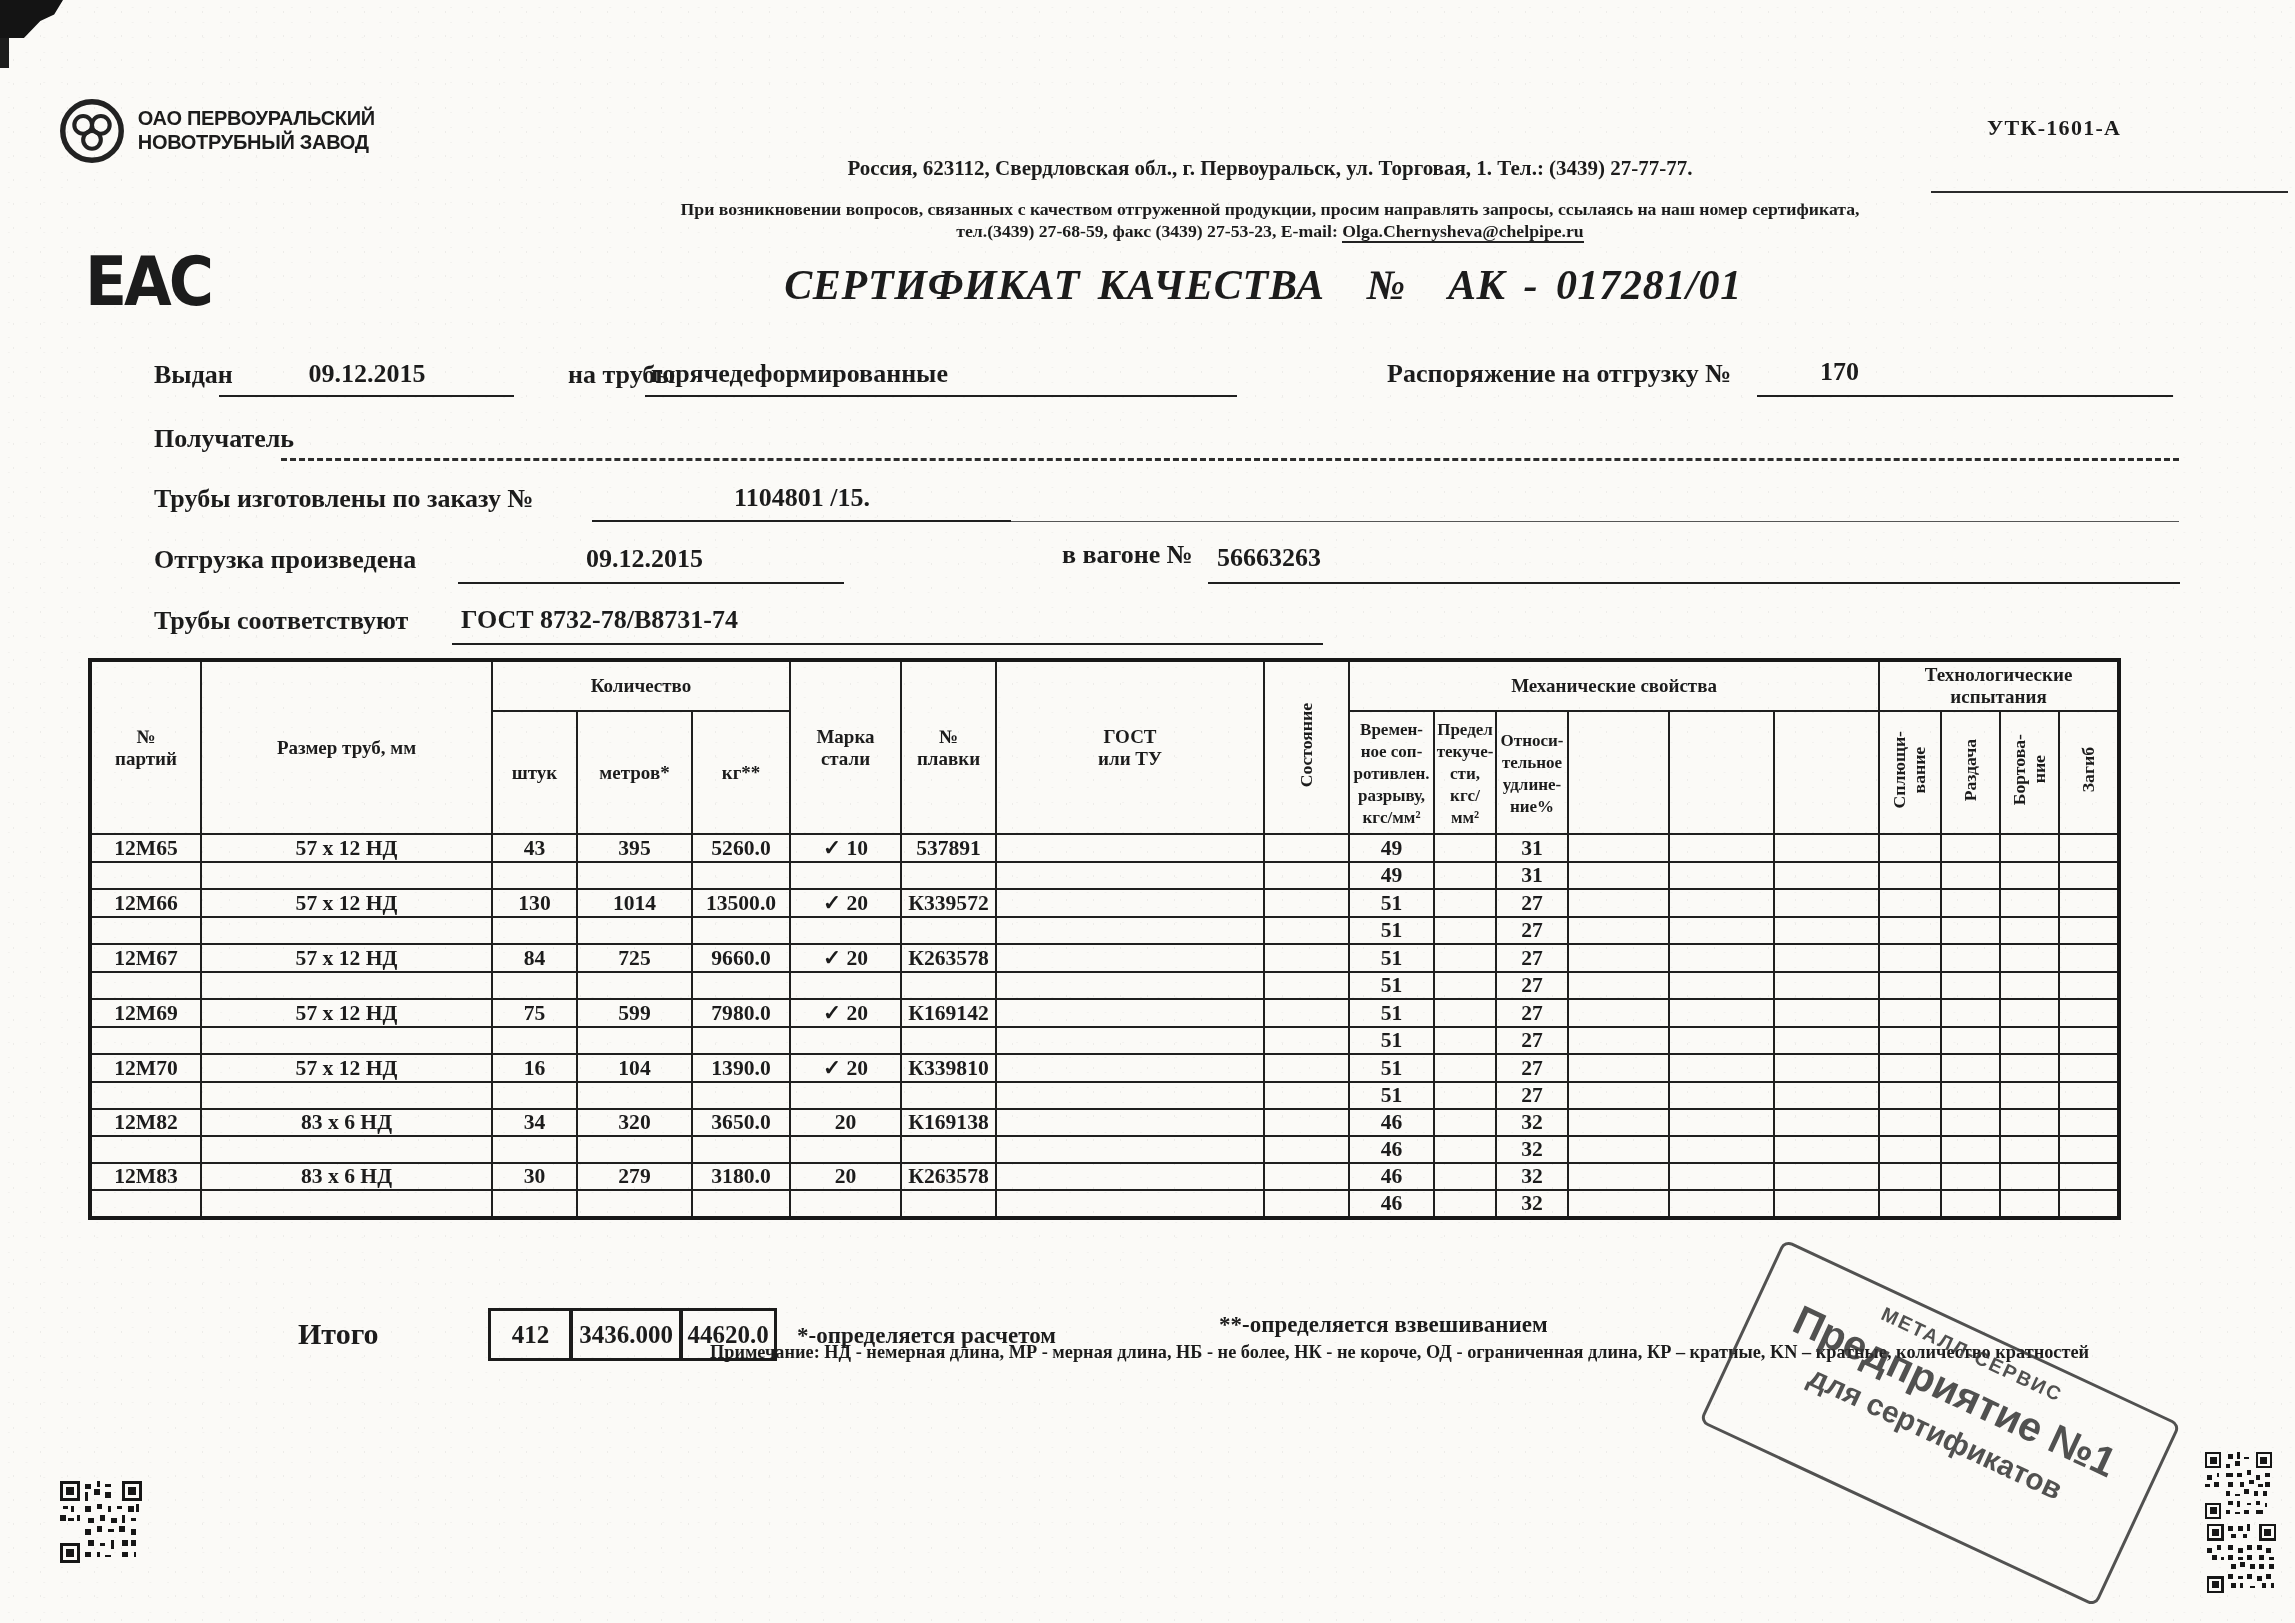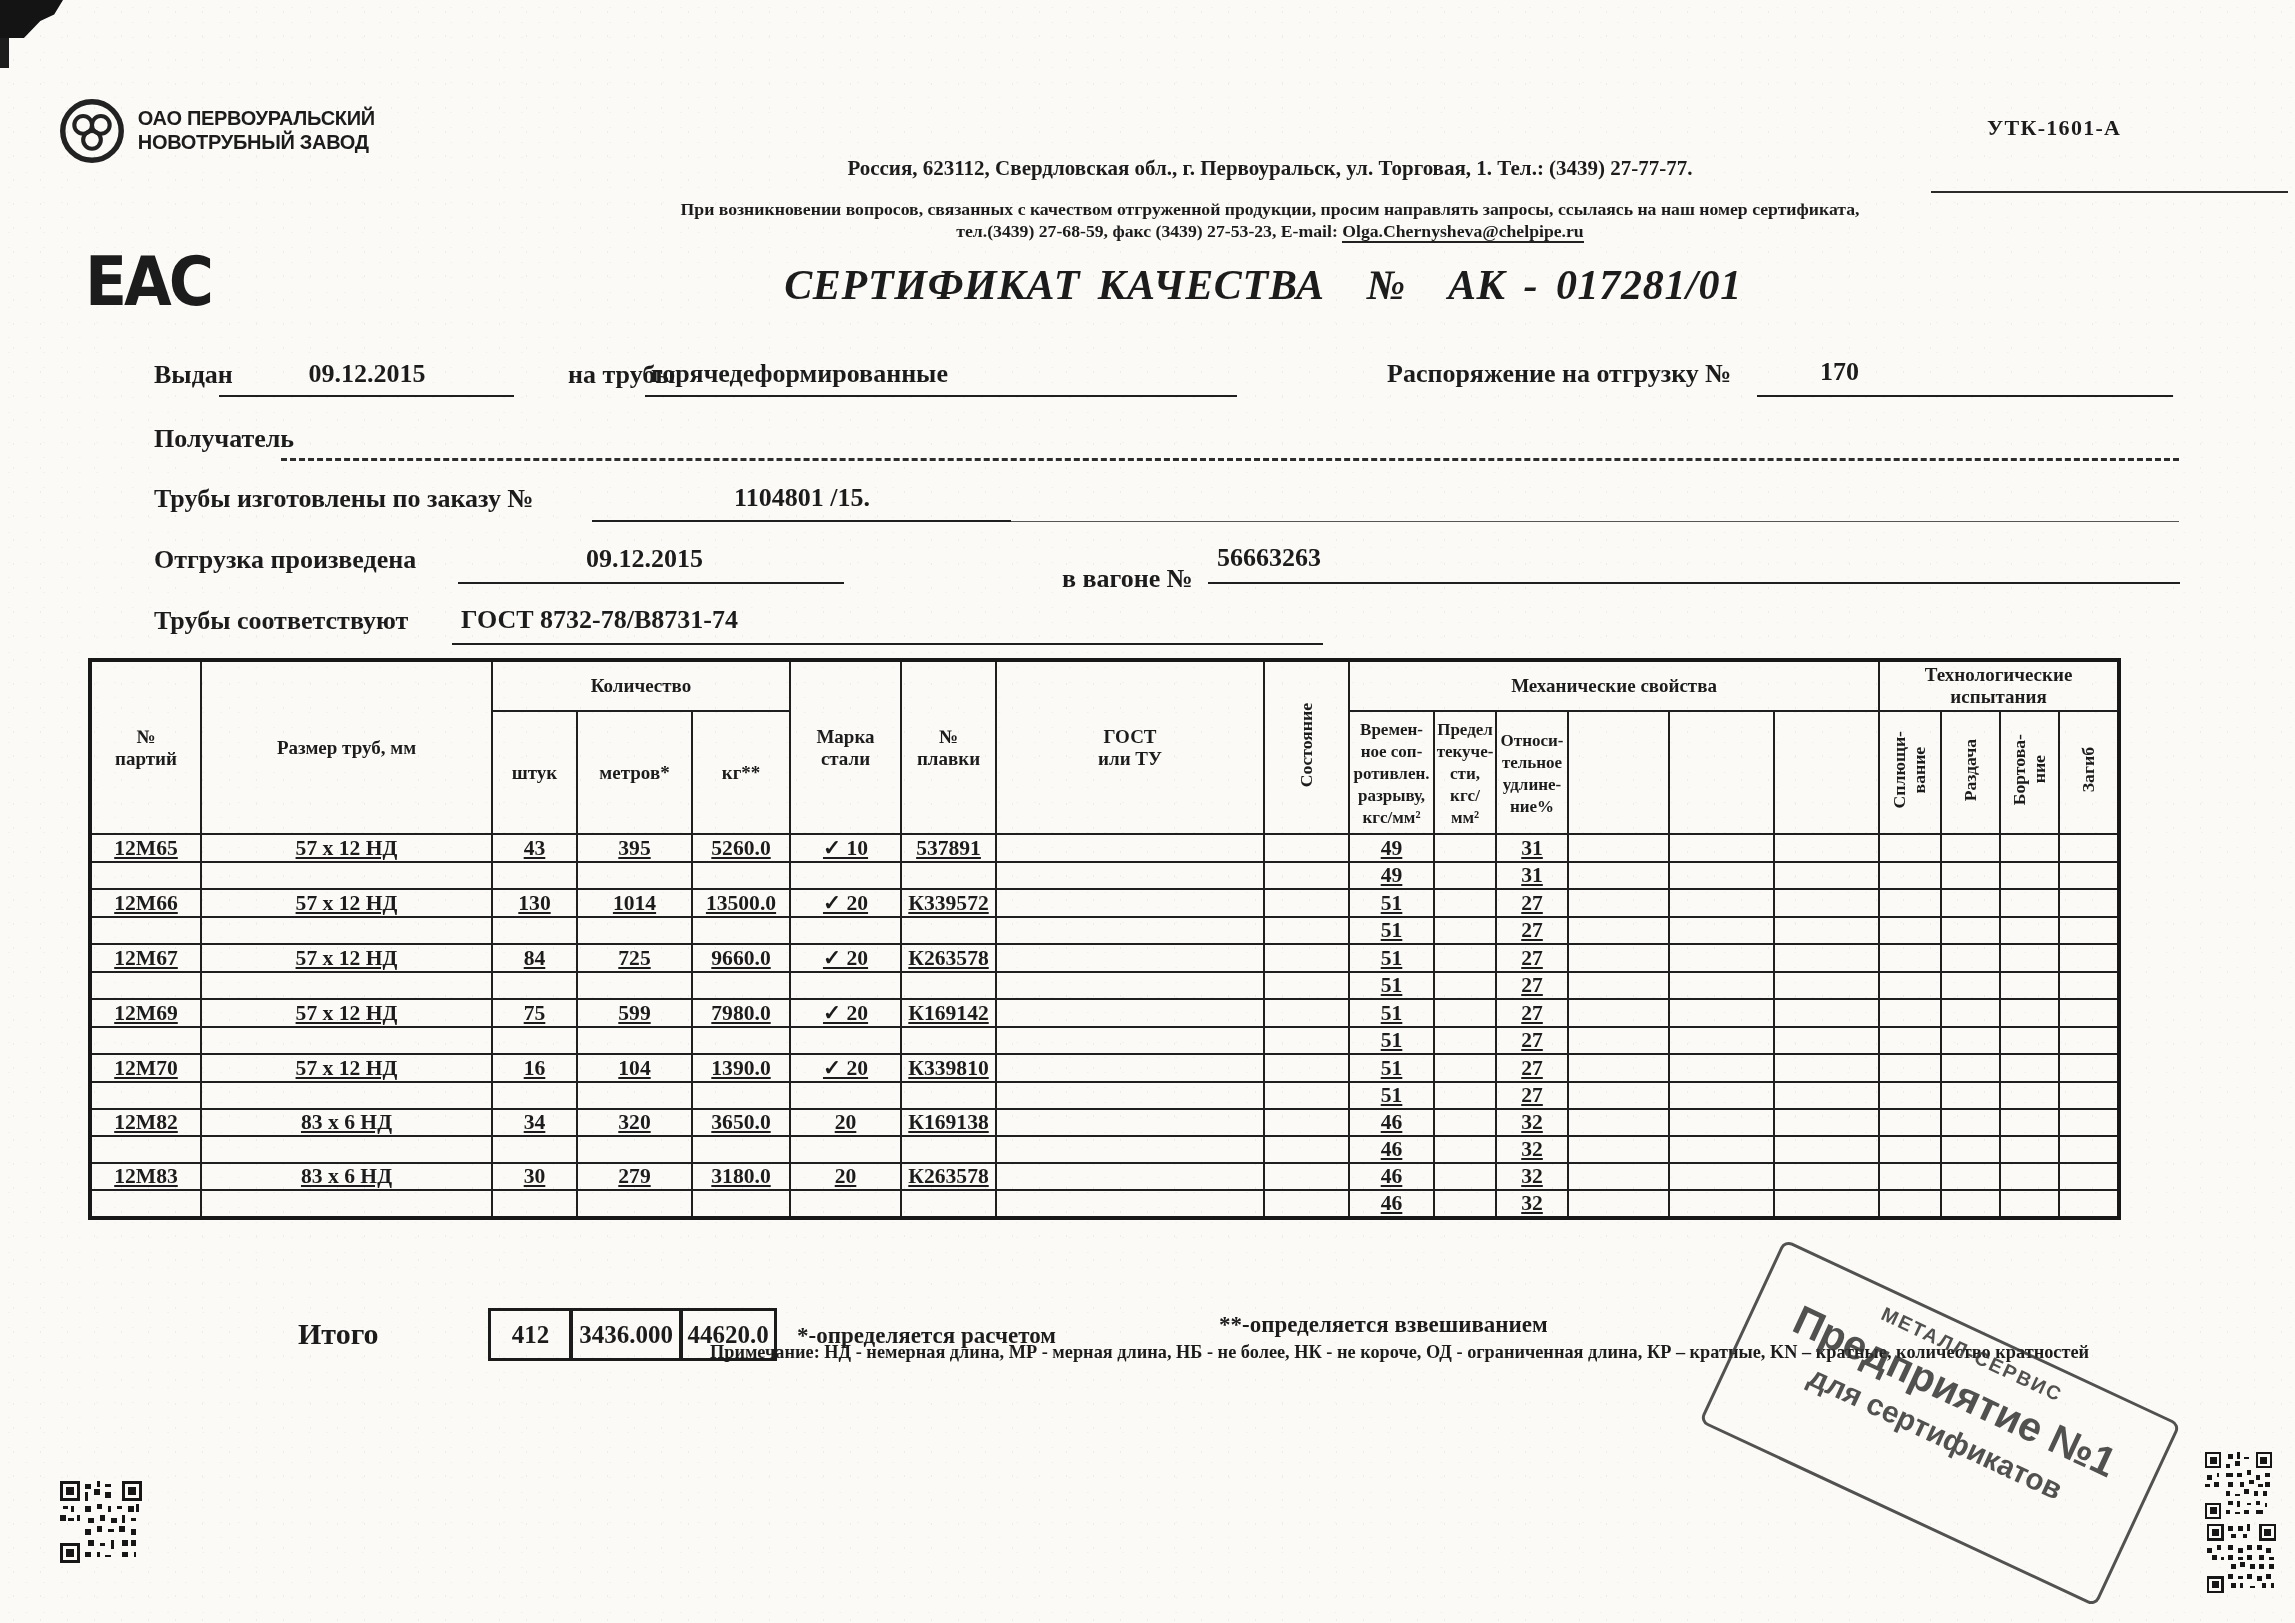--- a/index.html
+++ b/index.html
@@ -42,21 +42,21 @@
   .uline.thin{border-bottom:1.3px solid #555;}
   .uline.dash{border-bottom:3.3px dashed #2e2e2e;}
   
   .grid{position:absolute;left:88px;top:658px;width:2030px;border-collapse:collapse;table-layout:fixed;
     border:4.6px solid #181818;}
   .grid th,.grid td{border:2.6px solid #1f1f1f;padding:0 1.3px;text-align:center;vertical-align:middle;overflow:hidden;}
   .grid thead tr:nth-child(1){height:51px;}
   .grid thead tr:nth-child(2){height:123px;}
   .grid th{font-weight:600;font-size:19px;line-height:22px;}
   .grid th .sm{font-size:17px;line-height:20px;}
-  .grid tbody tr{height:20px;text-decoration:underline;}
+  .grid tbody tr{height:20px;}
   .grid td{font-size:21.6px;font-weight:600;}
   .vert{writing-mode:vertical-rl;transform:rotate(180deg);display:inline-block;font-size:17.7px;line-height:19.6px;}
   td.mechL{border-left-color:#6e2e26;}
   td.techC{border-left-color:#27767e;}
   
   .tot-box{position:absolute;left:488px;top:1308px;display:flex;}
   .tot-cell{border:3.9px solid #1b1b1b;height:47px;display:flex;align-items:center;justify-content:center;
     font-size:25px;font-weight:700;}
   .tot-cell + .tot-cell{margin-left:-3.9px;}
   .totals-label{position:absolute;left:298px;top:1317px;font-size:30px;font-weight:700;}
@@ -125,21 +125,21 @@
   <div class="uline dash" style="left:281px;top:458px;width:1898px;"></div>
 
   <span class="lbl" style="left:110px;top:484px;">Трубы изготовлены по заказу №</span>
   <span class="val ctr" style="left:599px;top:483px;width:406px;">1104801  /15.</span>
   <div class="uline" style="left:592px;top:520px;width:419px;"></div>
   <div class="uline thin" style="left:1011px;top:521px;width:1168px;"></div>
 
   <span class="lbl" style="left:110px;top:545px;text-align:right;">Отгрузка произведена</span>
   <span class="val ctr" style="left:461px;top:544px;width:367px;">09.12.2015</span>
   <div class="uline" style="left:458px;top:582px;width:386px;"></div>
-  <span class="lbl" style="left:1018px;top:564px;">в вагоне №</span>
+  <span class="lbl" style="left:1018px;top:540px;">в вагоне №</span>
   <span class="val" style="left:1217px;top:543px;">56663263</span>
   <div class="uline" style="left:1208px;top:582px;width:972px;"></div>
 
   <span class="lbl" style="left:110px;top:606px;text-align:right;">Трубы соответствуют</span>
   <span class="val" style="left:461px;top:605px;">ГОСТ 8732-78/В8731-74</span>
   <div class="uline" style="left:452px;top:643px;width:871px;"></div>
 
   <table class="grid">
     <colgroup>
       <col style="width:111px">

